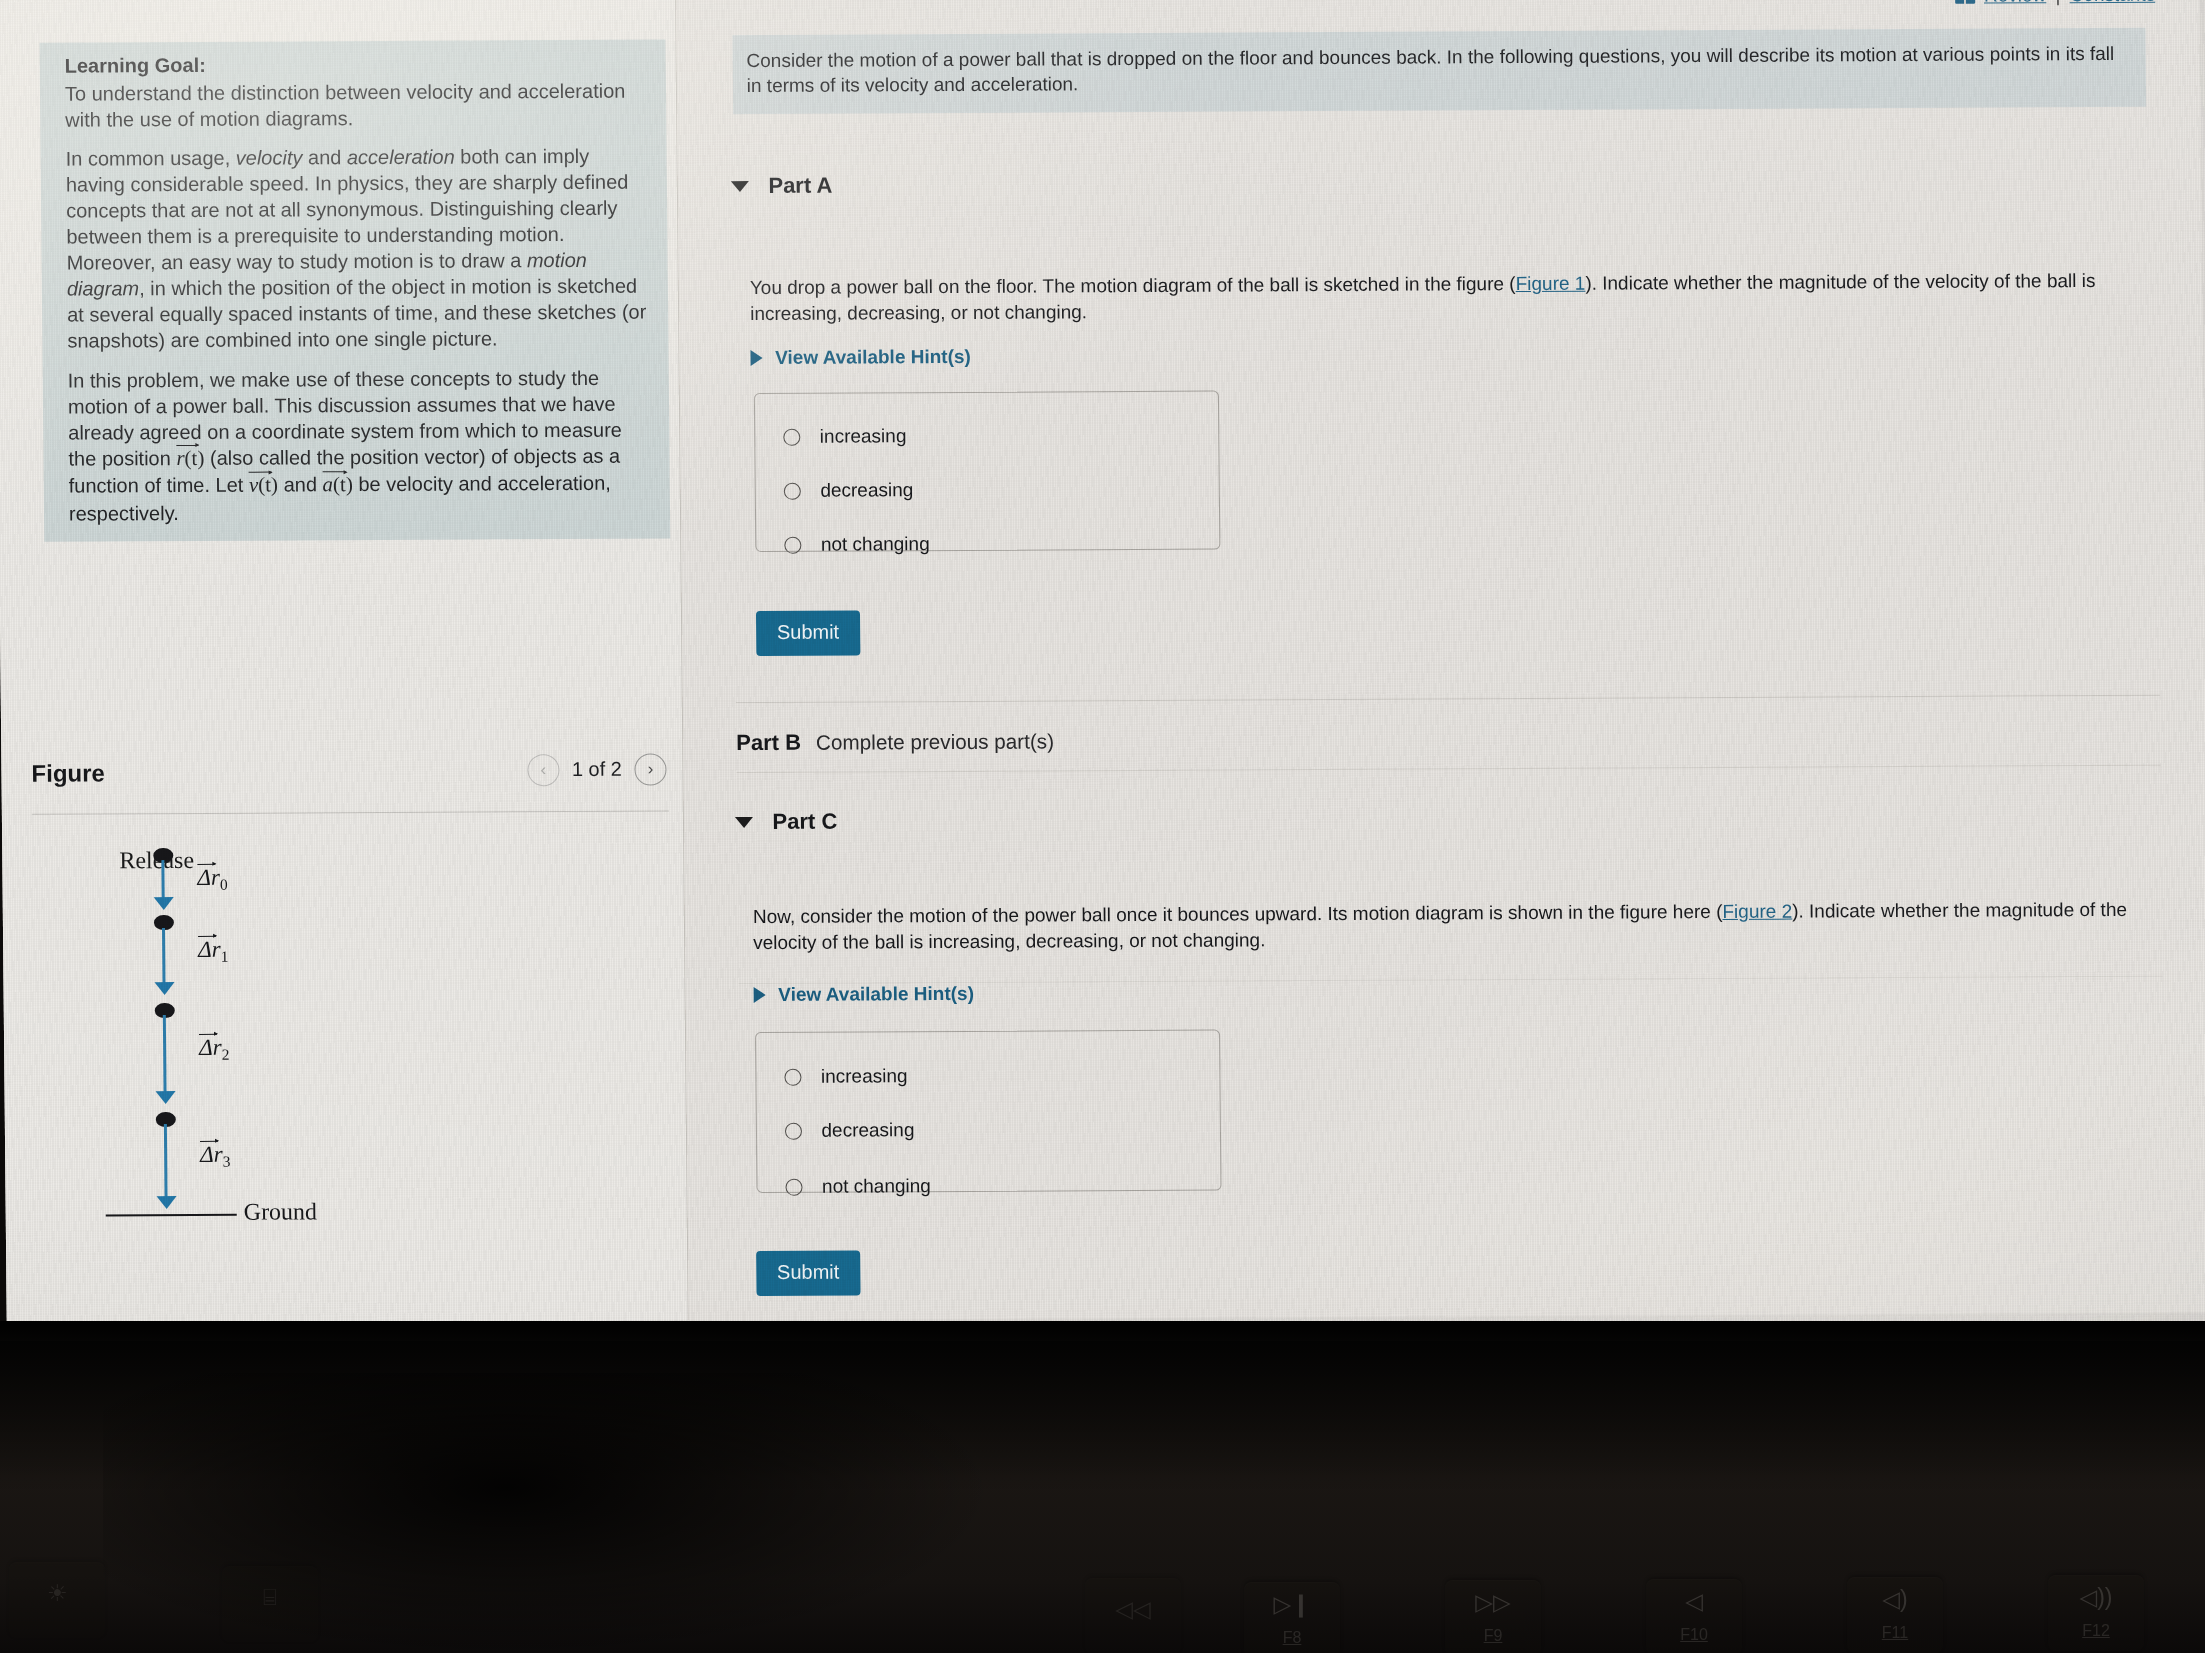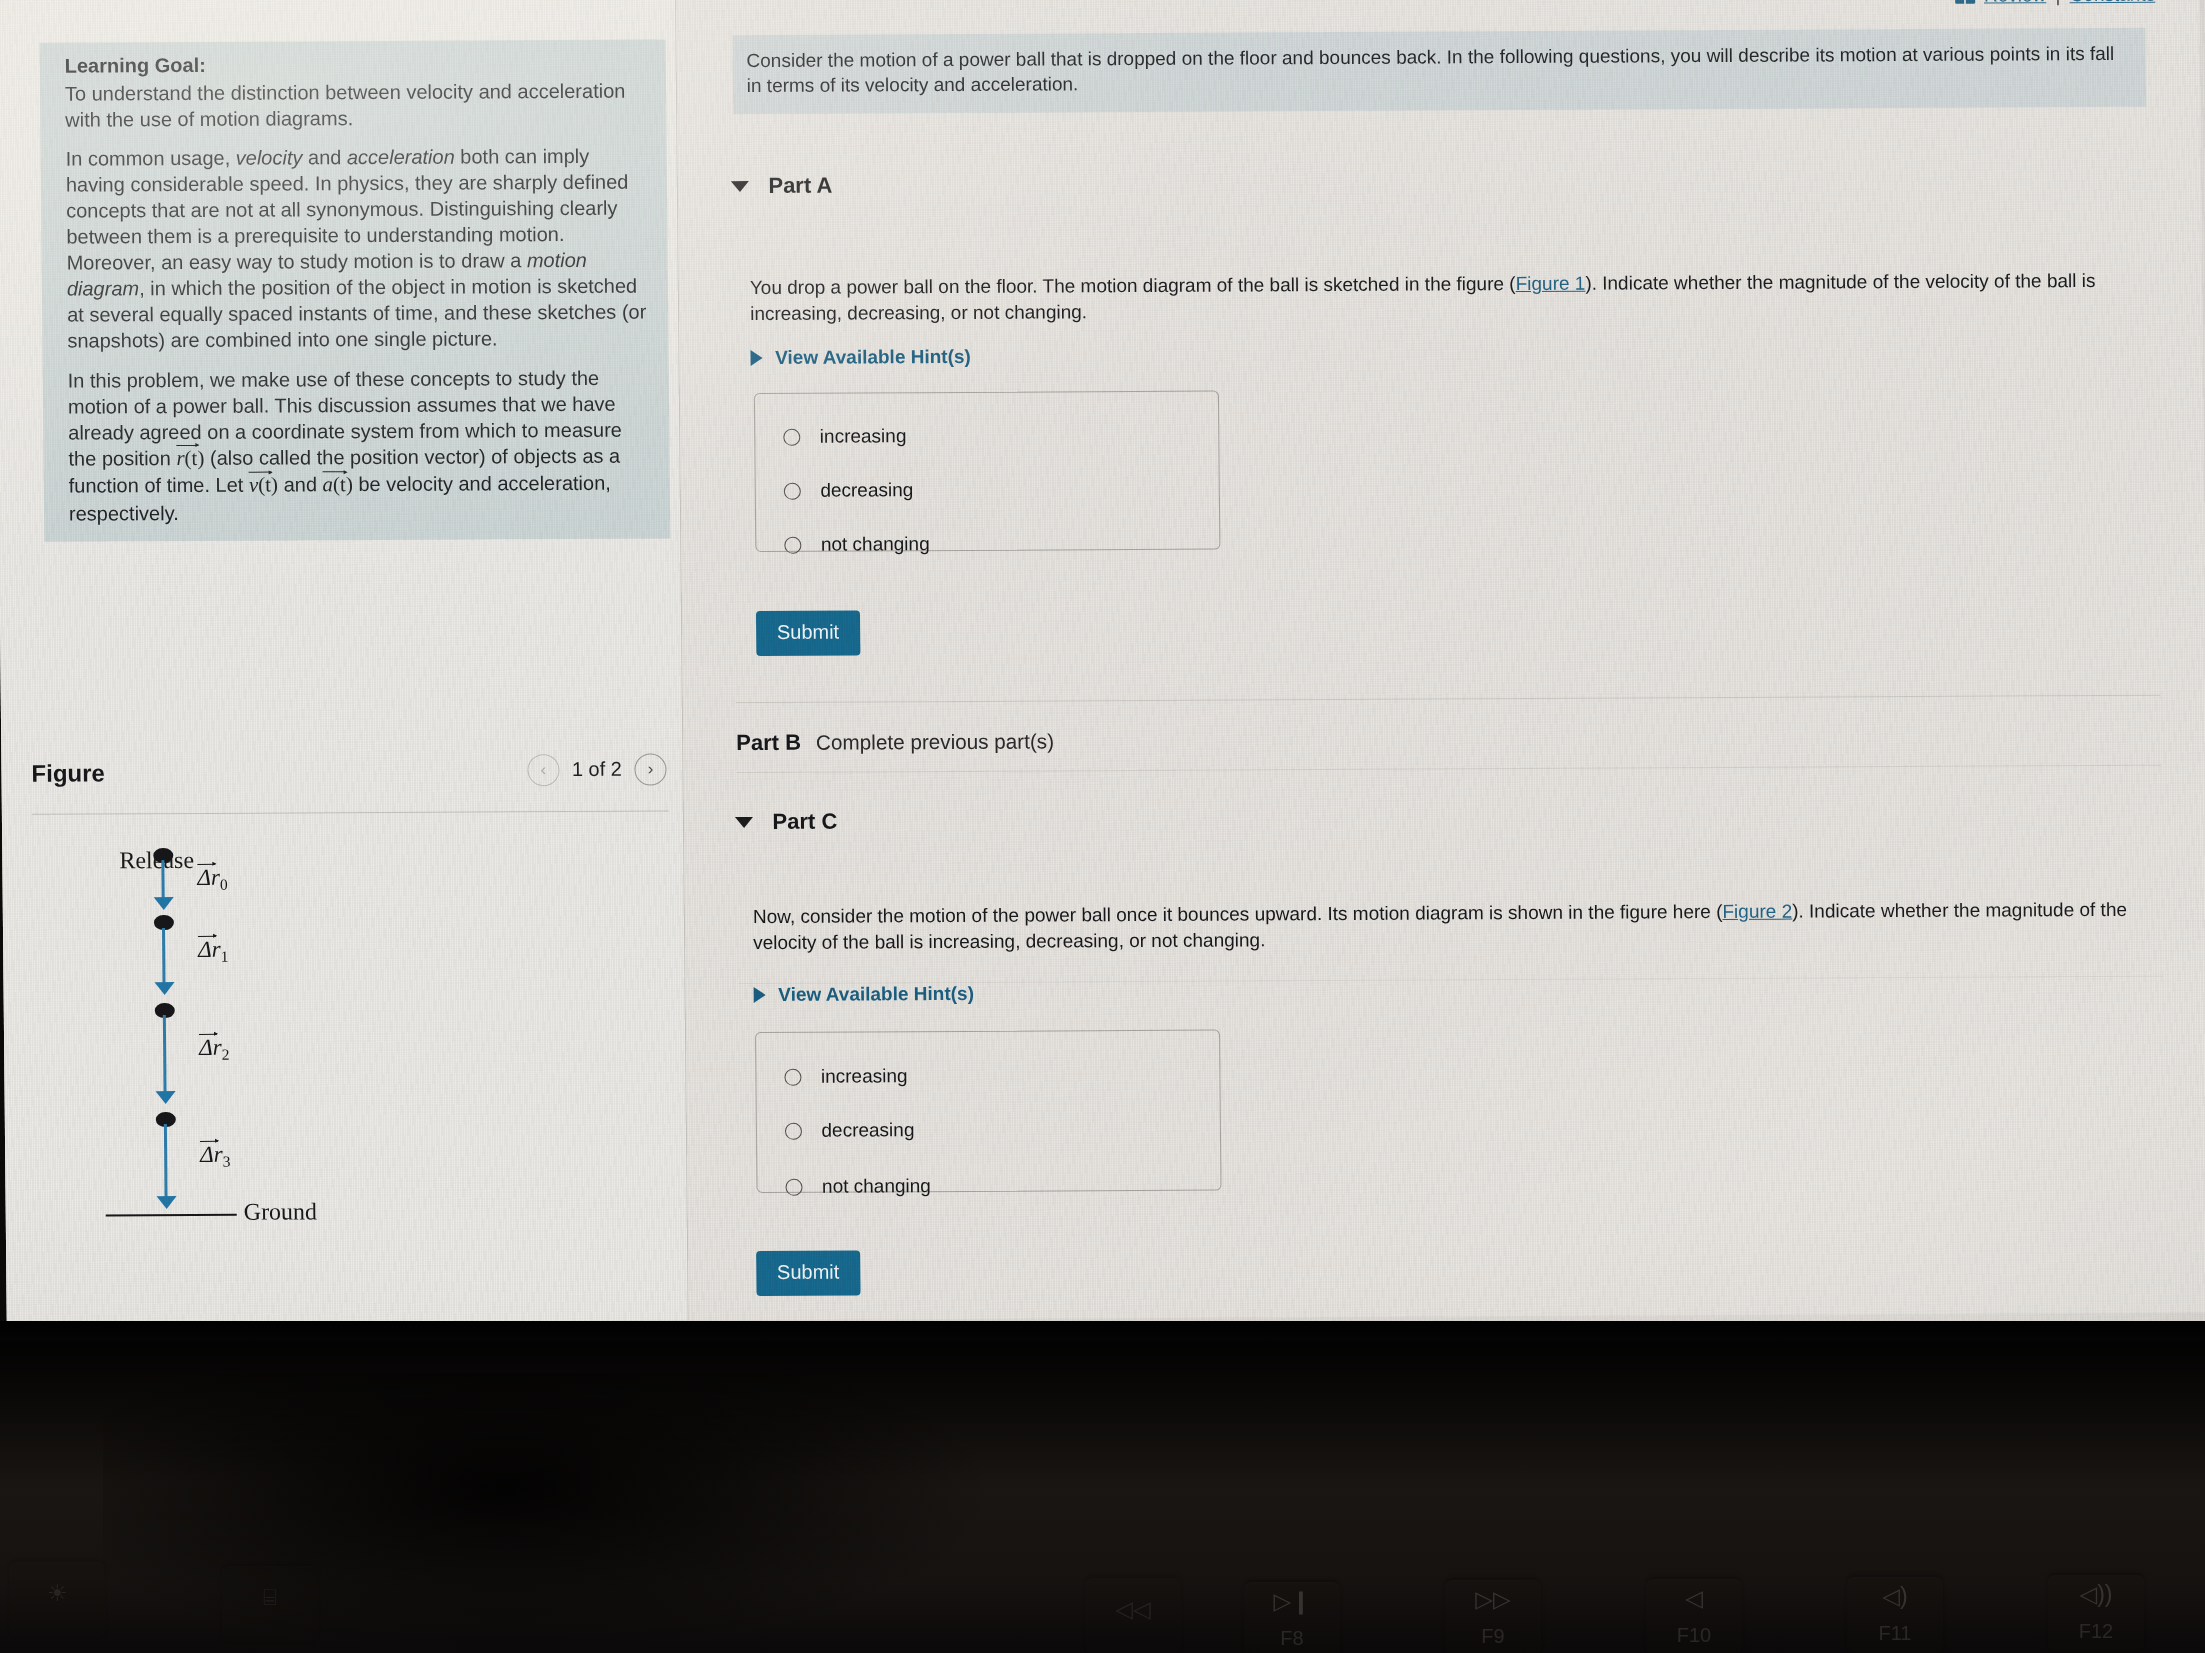--- a/index.html
+++ b/index.html
@@ -281,21 +281,21 @@
     position: absolute;
     width: 96px; height: 76px;
     border-radius: 8px;
     background: linear-gradient(180deg, #16130f 0%, #0e0c0a 100%);
     box-shadow: 0 1.1px 0 rgba(255,255,255,.025) inset, 0 -1.1px 3.4px rgba(0,0,0,.7);
     display: flex; flex-direction: column;
     align-items: center; justify-content: center;
     gap: 13.8px;
   }
   .fkey .glyph { color: #8e8a85; font-size: 23px; line-height: 1; opacity: .72; }
-  .fkey .fname { color: #7d7974; font-size: 20px; opacity: .62; }
+  .fkey .fname { color: #7d7974; font-size: 16px; opacity: .62; text-decoration: underline; }
   .fkey.dim { opacity: .40; }
   .fkey.dim2 { opacity: .22; }
 </style>
 </head>
 <body>
 
 <div id="photo">
 
   <div id="screen-wrap">
     <div id="screen">

